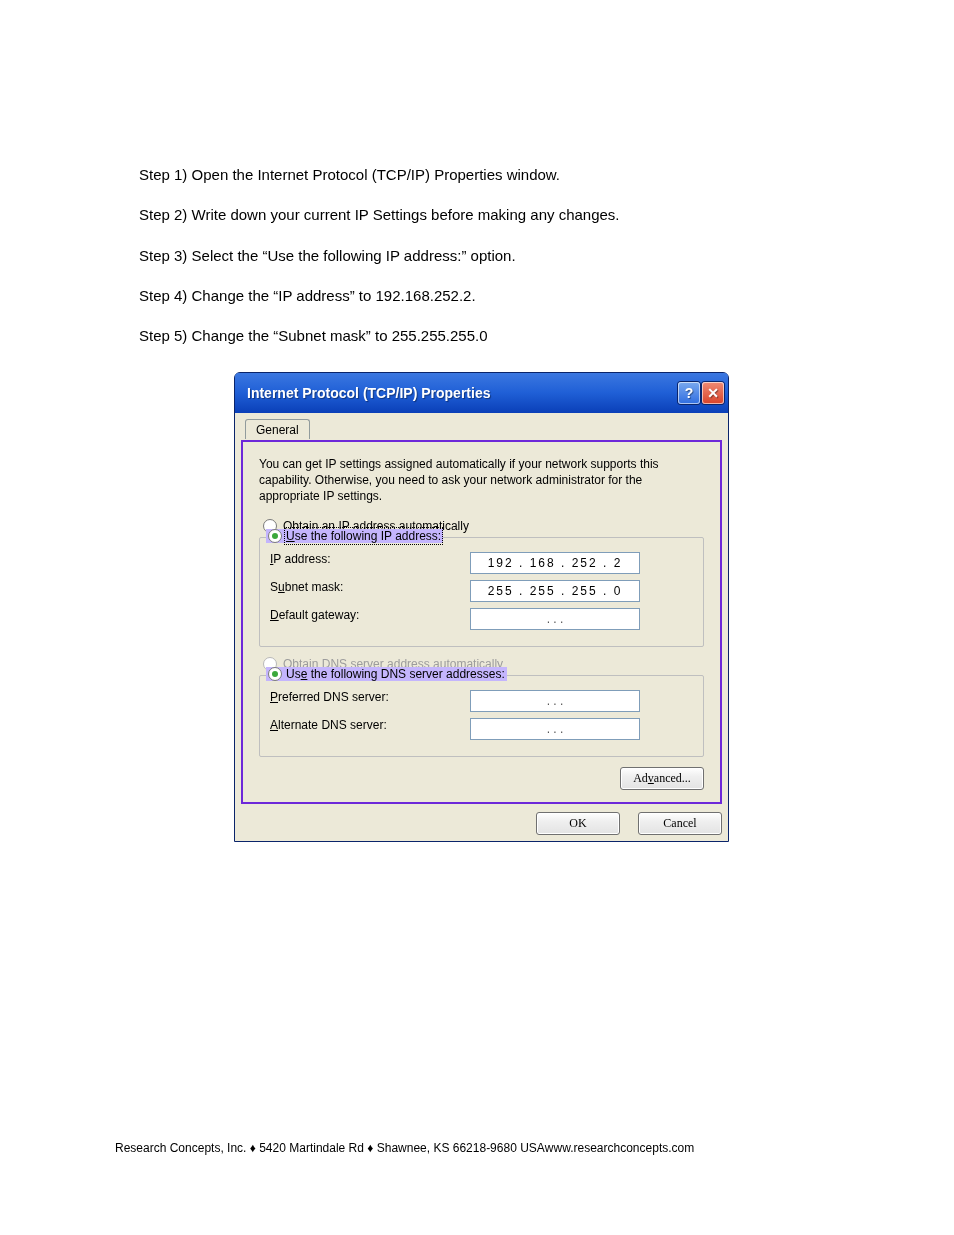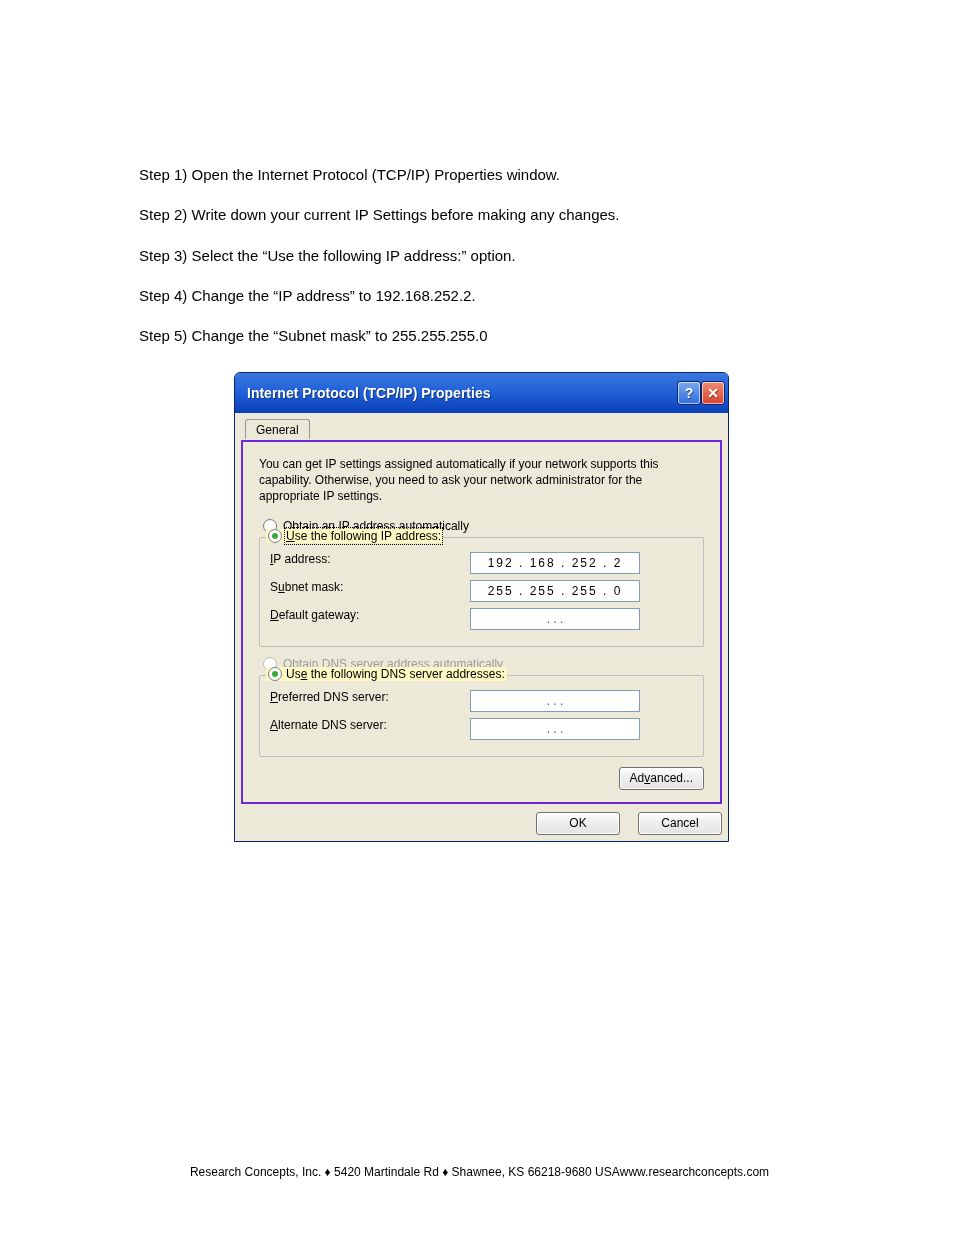--- a/index.html
+++ b/index.html
@@ -14,37 +14,37 @@
   .tb-help{background:linear-gradient(#7aa9ef,#2f6de0);color:#fff}
   .tb-close{background:linear-gradient(#f08b74,#d9432a);color:#fff;font-family:Arial}
   .xp-body{padding:6px;background:#ece9d8}
   
   .tab-strip{position:relative;height:22px}
   .tab{position:absolute;left:4px;top:0;padding:3px 10px 2px;background:#ece9d8;border:1px solid #919b9c;border-bottom:none;border-radius:3px 3px 0 0;font-size:12px}
   .tab-panel{border:2px solid #6d28d9;background:#ece9d8;padding:14px 16px 12px;margin-top:-1px}
   .desc{font-size:12px;line-height:1.35;margin-bottom:14px}
   
   .grp{border:1px solid #bfbfbf;border-radius:2px;padding:8px 10px 10px;margin:0 0 10px 0;position:relative}
-  .grp .legend-row{position:absolute;top:-9px;left:6px;background:#fef9c3;padding:0 2px;display:flex;align-items:center;gap:4px;font-size:12px}
+  .grp .legend-row{position:absolute;top:-9px;left:6px;background:#c4b5fd;padding:0 2px;display:flex;align-items:center;gap:4px;font-size:12px}
   .grp-above{margin-bottom:4px;display:flex;align-items:flex-start;gap:6px;font-size:12px;padding-left:4px}
   .radio{width:12px;height:12px;border:1px solid #7a7a7a;border-radius:50%;display:inline-flex;align-items:center;justify-content:center;background:#fff}
   .radio.sel::after{content:"";width:6px;height:6px;border-radius:50%;background:#3ba83b}
   .radio.disabled{border-color:#b8b8b8}
   .row{display:flex;align-items:flex-start;margin:6px 0}
   .row .lbl{flex:0 0 200px;font-size:12px}
   .u{text-decoration:underline}
   .ip-box{width:168px;height:20px;border:1px solid #7f9db9;background:#fff;display:flex;align-items:center;justify-content:center;font-size:12px;letter-spacing:2px}
   .ip-box.blank{letter-spacing:0;color:#555}
   .disabled-text{color:#9c9c9c}
   .dotted{outline:1px dotted #000;outline-offset:1px}
-  .btn{min-width:84px;height:23px;border:1px solid #707070;background:linear-gradient(#fff,#efefef 40%,#e3e3e3);font-family:Liberation Sans, sans-serif;font-size:12px;border-radius:3px;box-shadow:0 0 0 1px #fff inset;padding:0 10px}
+  .btn{min-width:84px;height:23px;border:1px solid #707070;background:linear-gradient(#fff,#efefef 40%,#e3e3e3);font-family:Liberation Serif, serif;font-size:12px;border-radius:3px;box-shadow:0 0 0 1px #fff inset;padding:0 10px}
   .btn-row{display:flex;justify-content:flex-end;gap:18px;margin-top:8px}
   .adv-row{display:flex;justify-content:flex-end;margin-top:8px}
   
-  .footer{position:absolute;left:115px;right:110px;bottom:56px;display:flex;justify-content:center;font-size:12px;color:#000}
+  .footer{position:absolute;left:115px;right:110px;bottom:80px;display:flex;justify-content:flex-start;font-size:12px;color:#000}
 </style>
 </head>
 <body>
 <div class="page">
 
 <div class="instructions">
   <p>Step 1) Open the Internet Protocol (TCP/IP) Properties window.</p>
   <p>Step 2) Write down your current IP Settings before making any changes.</p>
   <p>Step 3) Select the “Use the following IP address:” option.</p>
   <p>Step 4) Change the “IP address” to 192.168.252.2.</p>

